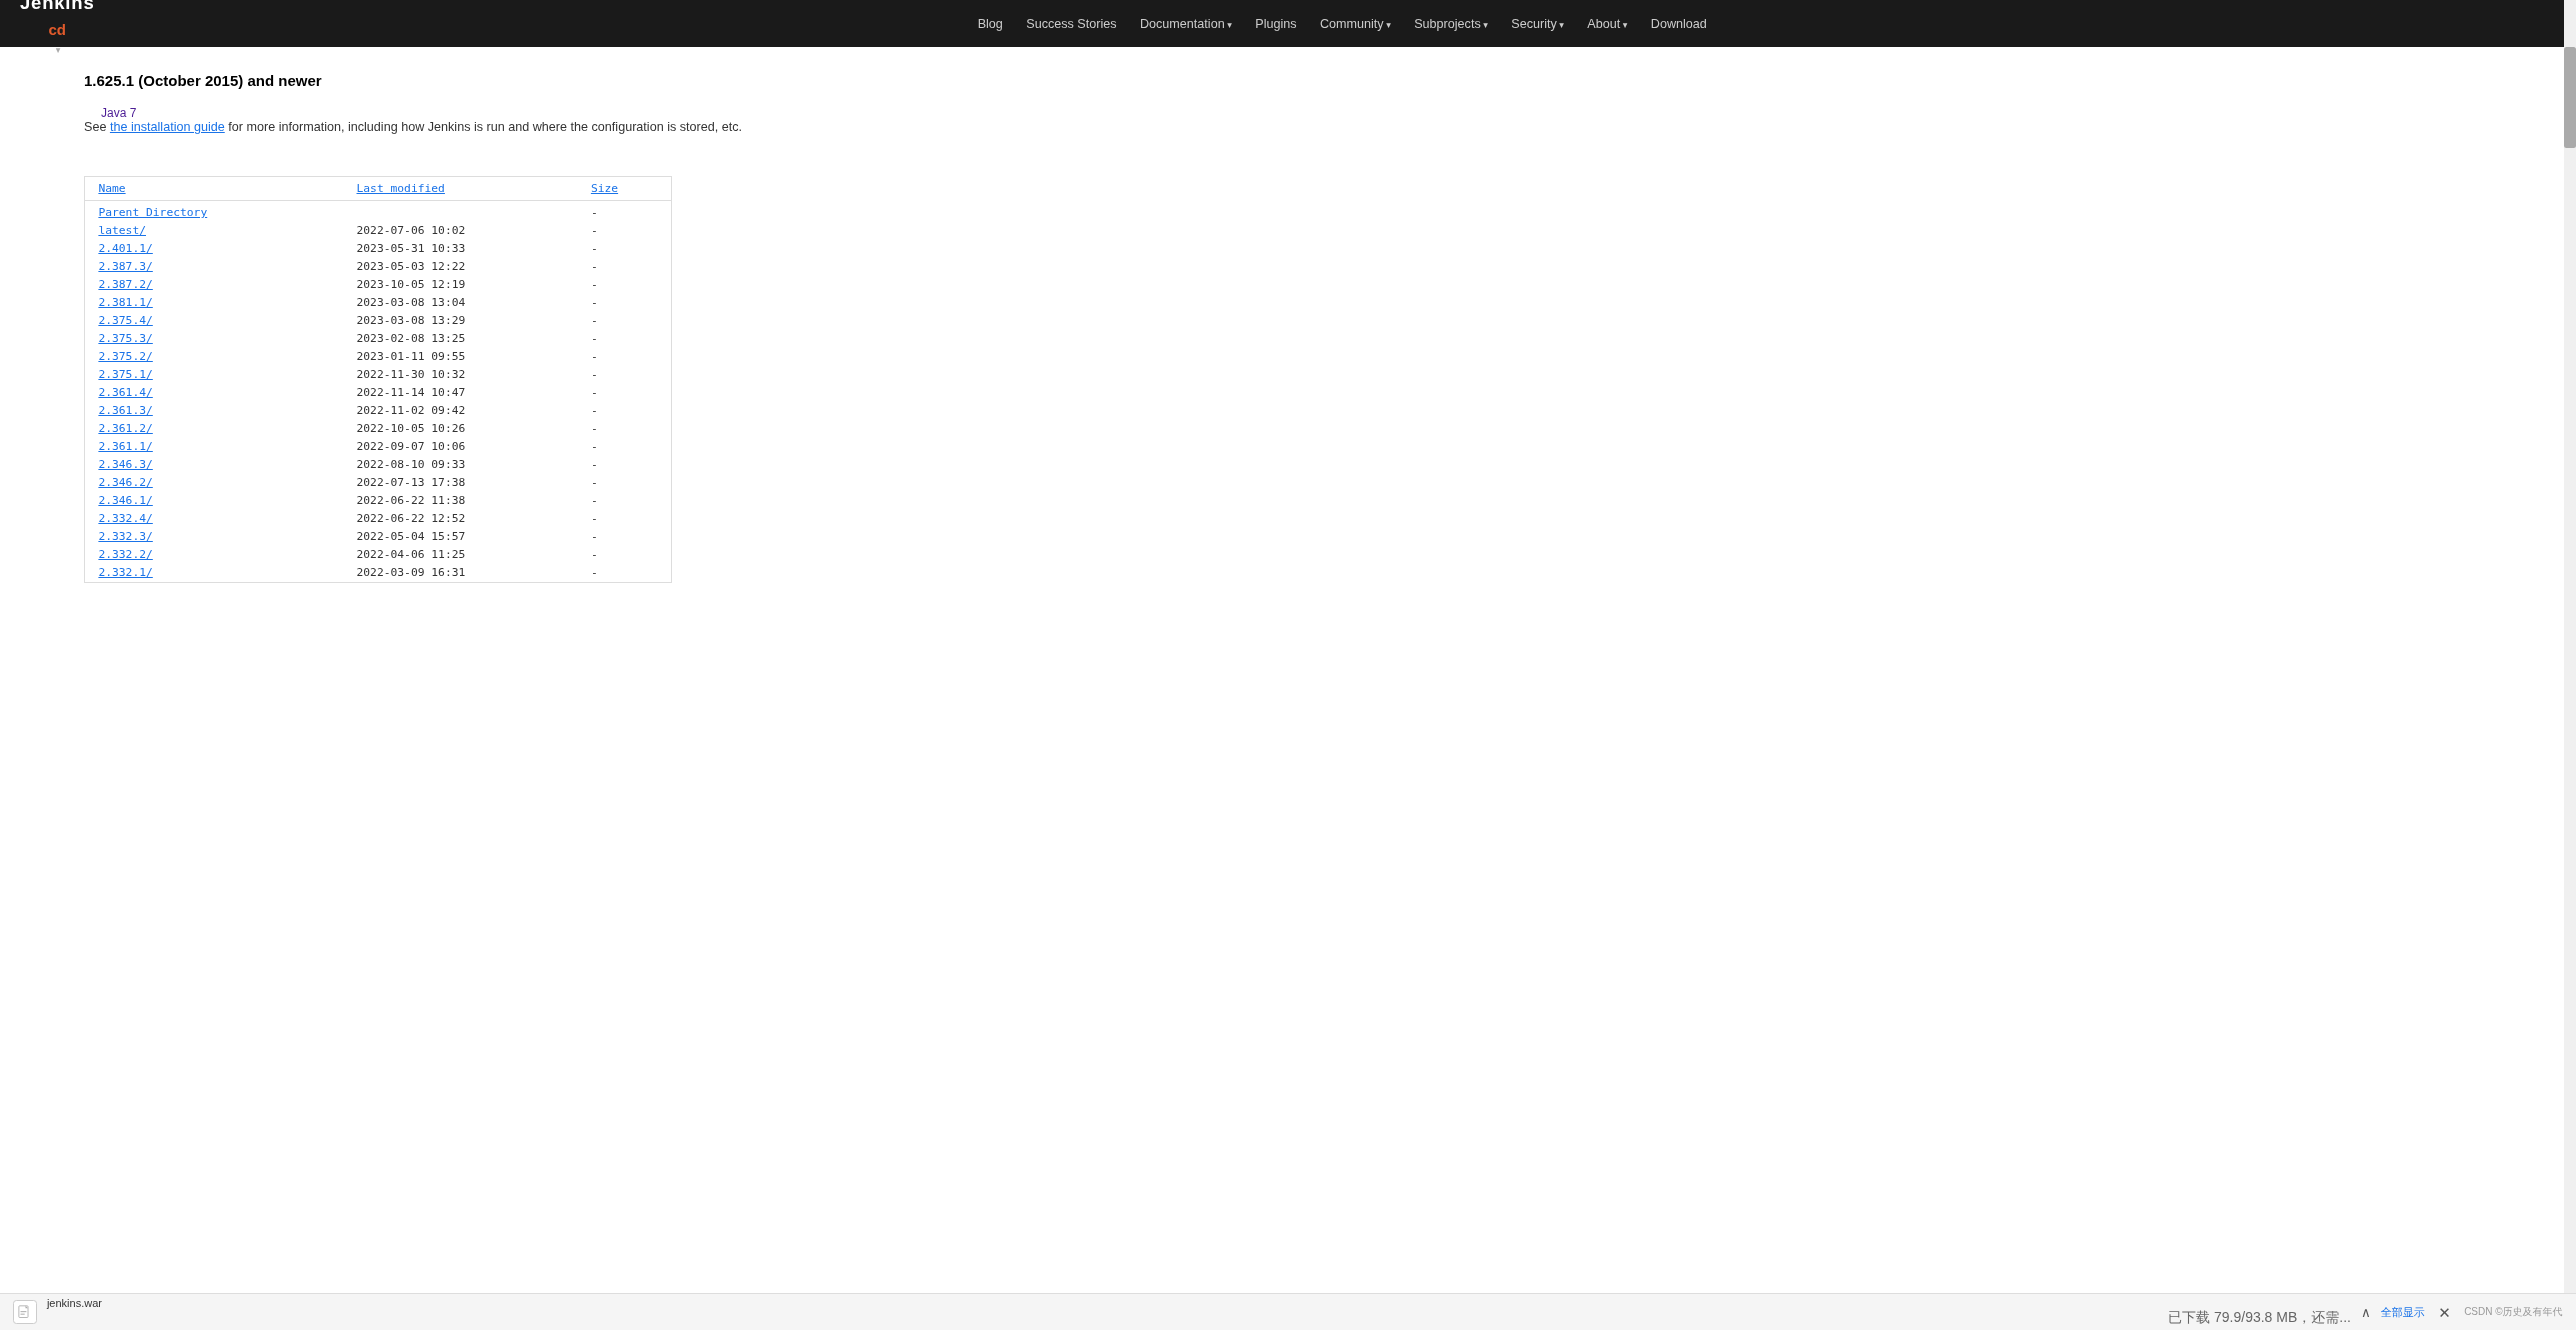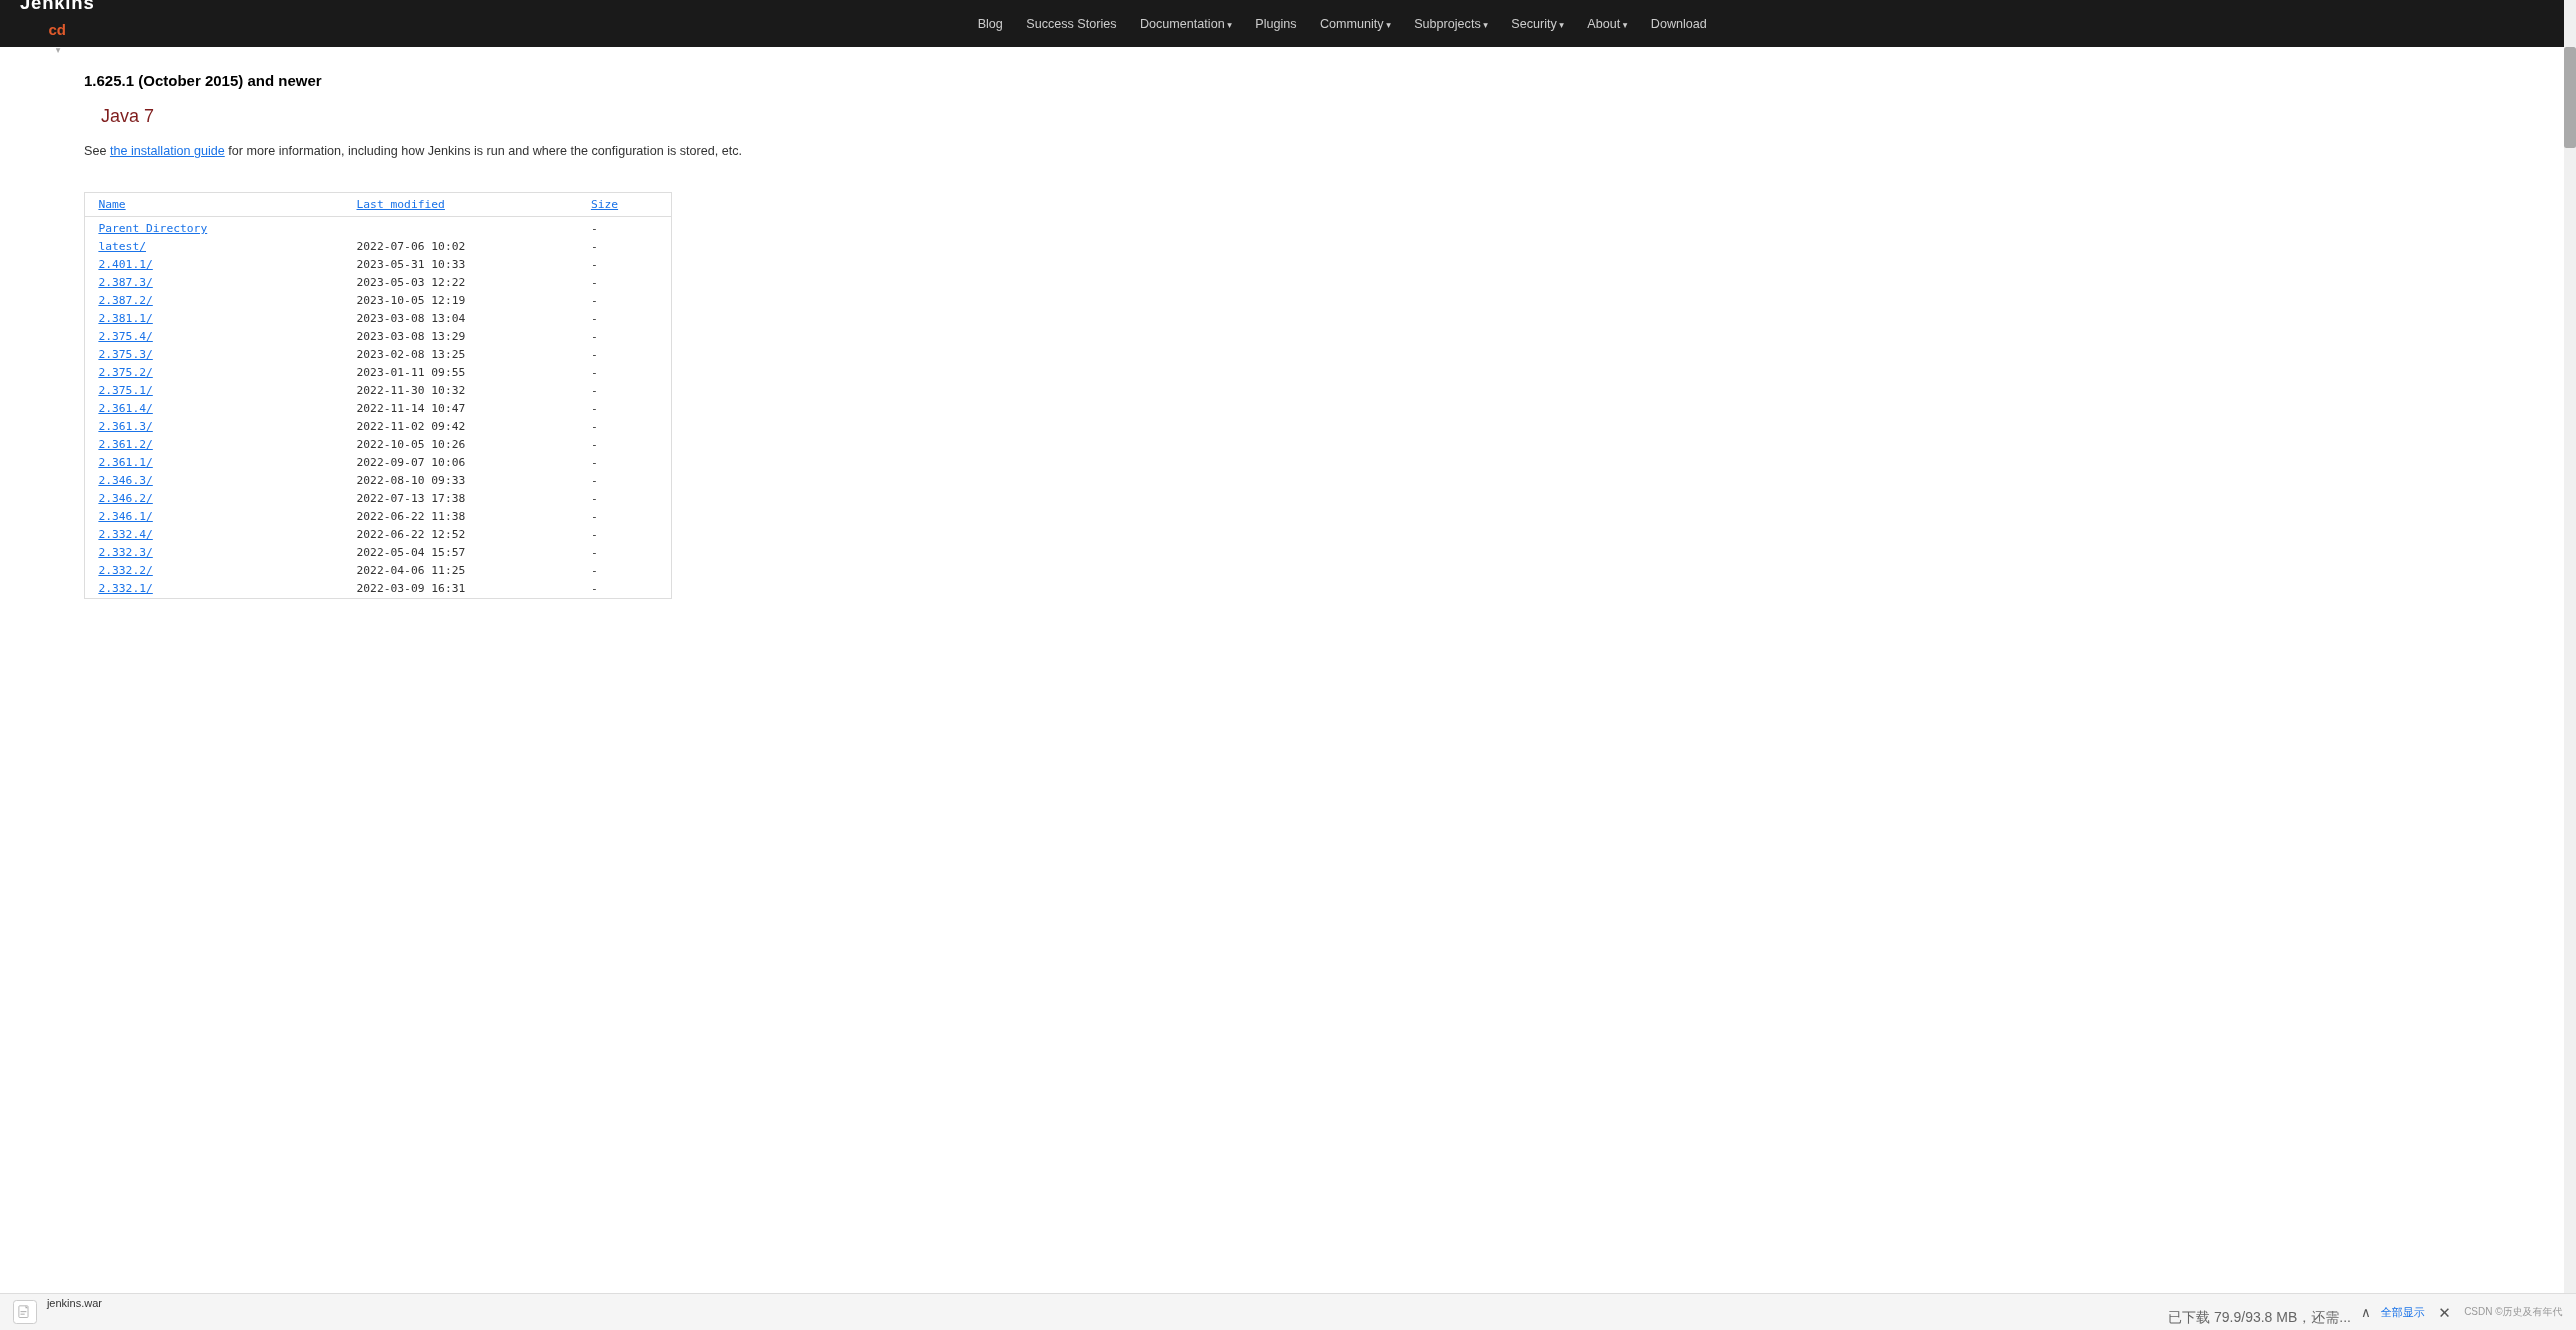--- a/index.html
+++ b/index.html
@@ -83,29 +83,28 @@
       padding: 25px 50px 67px 84px;
       max-width: 1175px;
     }
 
     .section-heading {
       font-size: 15px;
       font-weight: bold;
       margin-bottom: 17px;
     }
     .java-version {
-      font-size: 18px;
+      font-size: 12px;
       margin-left: 17px;
-      margin-bottom: 17px;
-      color: #7f1d1d;
+      color: #4c1d95;
     }
     .see-line {
       font-size: 12.6px;
       color: #333;
-      margin-bottom: 26px;
+      margin-bottom: 34px;
     }
     .see-line a {
       color: #1a73e8;
       text-decoration: underline;
     }
 
     
     .file-table-container {
       border: 0.8px solid #ddd;
       margin-top: 8.4px;

